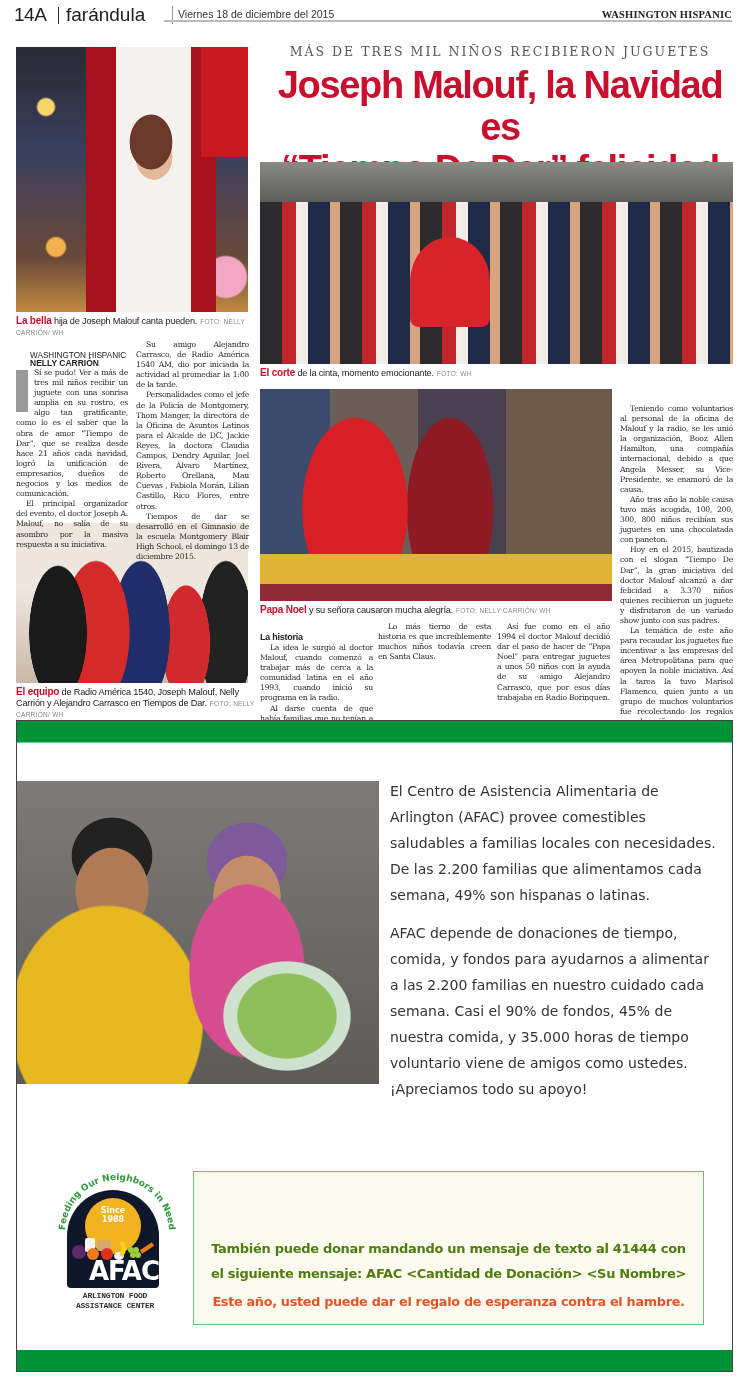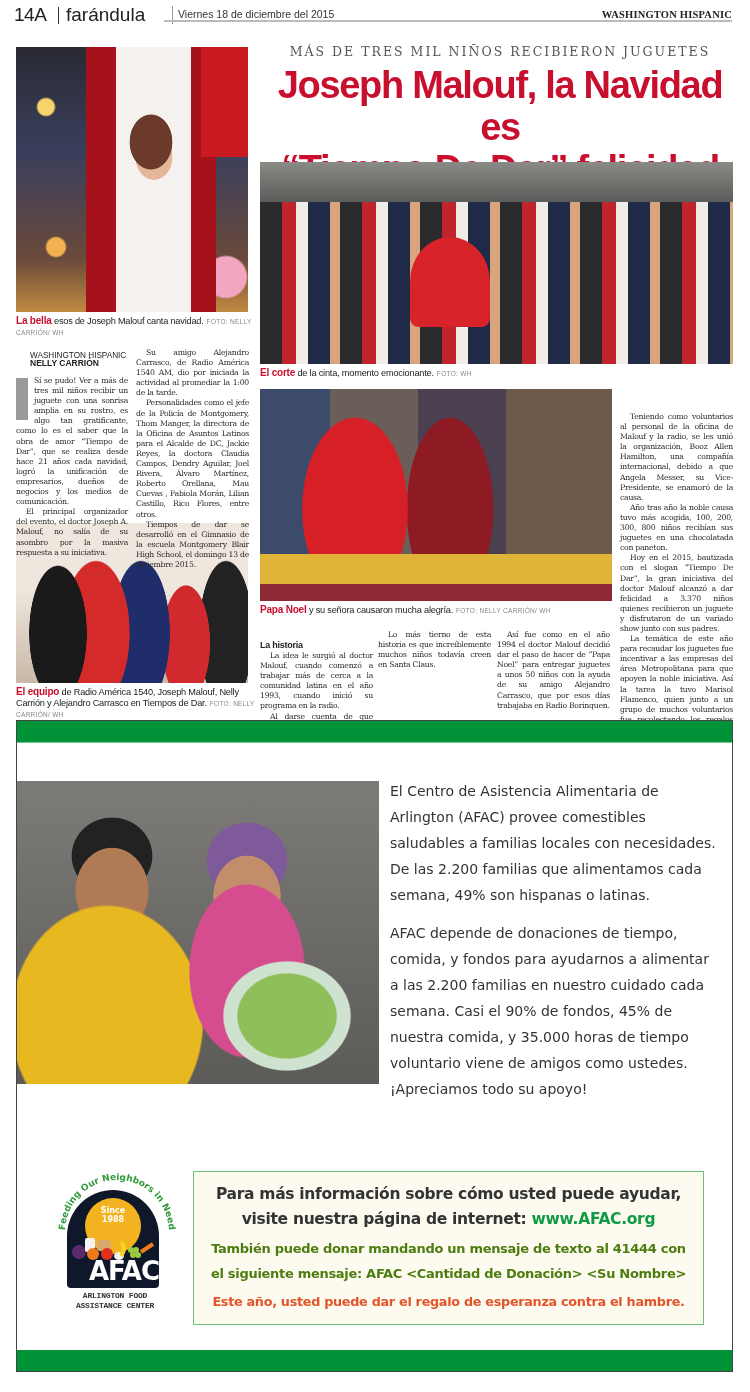--- a/index.html
+++ b/index.html
@@ -75,21 +75,21 @@
   
   .caption { position: absolute; font-family: "Liberation Sans", sans-serif; font-size: 9.2px; line-height: 11px; color: #222; letter-spacing: -0.2px; }
   .caption .lead { color: #c8102e; font-weight: bold; font-size: 10px; }
   .caption .credit { font-size: 6.5px; color: #888; letter-spacing: 0.3px; margin-left: 3px; }
   .cap-singer { left: 16px; top: 315px; width: 240px; }
   .cap-ribbon { left: 260px; top: 367px; width: 360px; }
   .cap-santa { left: 260px; top: 604px; width: 360px; }
   .cap-team { left: 16px; top: 686px; width: 240px; }
 
   
-  .col { position: absolute; font-family: "DejaVu Serif", serif; font-size: 7.7px; line-height: 10.1px; color: #2a2a2a; text-align: justify; letter-spacing: -0.25px; margin-top: 8px; }
+  .col { position: absolute; font-family: "DejaVu Serif", serif; font-size: 7.7px; line-height: 10.1px; color: #2a2a2a; text-align: justify; letter-spacing: -0.25px; }
   .col p { text-indent: 10px; }
   .col p.noindent { text-indent: 0; }
   .byline-name { position: absolute; left: 30px; top: 341px; font-family: "Liberation Sans", sans-serif; font-weight: bold; font-size: 8.5px; color: #222; margin-top: 17px; }
   .byline-org { position: absolute; left: 30px; top: 351px; font-family: "Liberation Sans", sans-serif; font-size: 8.2px; color: #222; }
   .dropcap { float: left; width: 12px; height: 42px; margin: 2px 6px 0 0; background: #9a9a9a; }
   .col-1 { left: 16px; top: 368px; width: 112px; }
   .col-2 { left: 136px; top: 340px; width: 113px; }
   .col-3 { left: 260px; top: 632px; width: 113px; }
   .col-4 { left: 378px; top: 622px; width: 113px; }
   .col-5 { left: 497px; top: 622px; width: 113px; }
@@ -132,21 +132,21 @@
 <div class="rule-top"></div>
 
 <div class="kicker">MÁS DE TRES MIL NIÑOS RECIBIERON JUGUETES</div>
 <div class="headline">
   <div>Joseph Malouf, la Navidad es</div>
   <div>“Tiempo De Dar” felicidad</div>
 </div>
 
 <div class="photo photo-singer"></div>
 <div class="caption cap-singer">
-  <span class="lead">La bella</span><span> esos de Joseph Malouf canta navidad.</span><span class="credit">FOTO: NELLY CARRIÓN/ WH</span>
+  <span class="lead">La bella</span><span> hija de Joseph Malouf canta pueden.</span><span class="credit">FOTO: NELLY CARRIÓN/ WH</span>
 </div>
 
 <div class="photo photo-ribbon"></div>
 <div class="caption cap-ribbon">
   <span class="lead">El corte</span><span> de la cinta, momento emocionante.</span><span class="credit">FOTO: WH</span>
 </div>
 
 <div class="photo photo-santa"></div>
 <div class="caption cap-santa">
   <span class="lead">Papa Noel</span><span> y su señora causaron mucha alegría.</span><span class="credit">FOTO: NELLY CARRIÓN/ WH</span>
@@ -231,22 +231,18 @@
     </svg>
     <div class="logo-afac">AFAC</div>
   </div>
   <div class="logo-name">
     <div>ARLINGTON FOOD</div>
     <div>ASSISTANCE CENTER</div>
   </div>
 </div>
 
 <div class="info-box">
-  <div class="info-1">
-    <div>Para más información sobre cómo usted puede ayudar,</div>
-    <div><span>visite nuestra página de internet: </span><span class="url">www.AFAC.org</span></div>
-  </div>
   <div class="info-2">
     <div>También puede donar mandando un mensaje de texto al 41444 con</div>
     <div>el siguiente mensaje: AFAC &lt;Cantidad de Donación&gt; &lt;Su Nombre&gt;</div>
   </div>
   <div class="info-3">Este año, usted puede dar el regalo de esperanza contra el hambre.</div>
 </div>
 
 </body></html>

